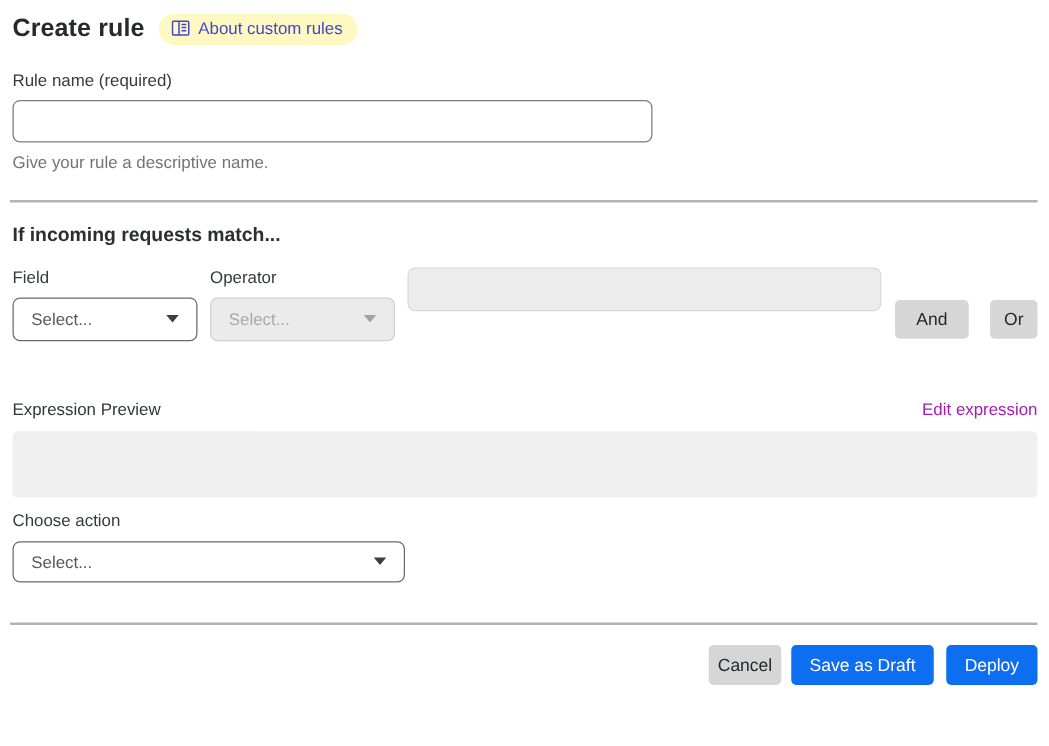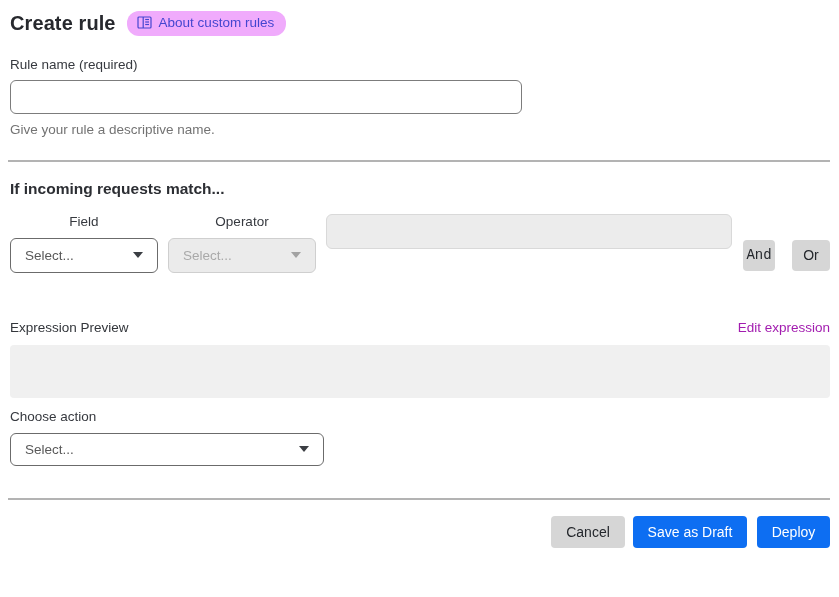--- a/index.html
+++ b/index.html
@@ -9,21 +9,21 @@
     color: #33363b;
     -webkit-font-smoothing: antialiased;
   }
   .page { padding: 10px 9px 0 10px; width: 839px; }
 
   
   .header-row { display: flex; align-items: center; gap: 11px; margin-top: 1px; }
   .page-title { font-size: 20px; font-weight: 700; color: #27292e; letter-spacing: 0.1px; }
   .about-badge {
     display: inline-flex; align-items: center; gap: 7px;
-    background: #f0abfc; color: #4446d0;
+    background: #fef9c3; color: #4446d0;
     font-size: 13.5px; line-height: 1;
     padding: 5px 12px 6px 10px; border-radius: 12px;
     cursor: pointer; border: none;
   }
   .book-icon { display: inline-flex; }
 
   
   .field-label { font-size: 13.5px; color: #36393f; }
   .rule-name-label { margin-top: 21px; }
   .rule-name-input {
@@ -35,21 +35,21 @@
   }
   .helper-text { font-size: 13.5px; color: #737373; margin-top: 8px; }
 
   .divider { border: none; height: 2px; background: #b3b3b3; margin: 23px 0 0 -2px; }
 
   .section-heading { font-size: 15.5px; font-weight: 700; color: #2c2e33; margin-top: 18px; }
 
   
   .condition-row { display: flex; margin-top: 16px; }
   .cond-col { display: flex; flex-direction: column; }
-  .cond-col .field-label { margin-bottom: 9px; text-align: center; }
+  .cond-col .field-label { margin-bottom: 9px; }
   .col-field { width: 148px; margin-right: 10px; }
   .col-operator { width: 148px; margin-right: 10px; }
   .col-value { flex: 1; margin-right: 11px; }
 
   .select {
     height: 35px; border-radius: 6px;
     display: flex; align-items: center; justify-content: space-between;
     padding: 0 14px; font-size: 13.5px; cursor: pointer;
   }
   .select-enabled { background: #ffffff; border: 1px solid #6b6b6b; color: #595959; }
@@ -64,21 +64,21 @@
     height: 35px; width: 100%;
     background: #ececec; border: 1px solid #d9d9d9; border-radius: 6px;
     font-size: 13.5px; padding: 0 10px; color: #24272c;
   }
   .connector-btn {
     align-self: flex-end; margin-bottom: 2px;
     height: 31px; border: none; border-radius: 4px;
     background: #d6d6d6; color: #24272c;
     font-size: 14px; font-family: inherit; cursor: pointer;
   }
-  .and-btn { width: 32px; margin-right: 17px; font-family: Liberation Mono, monospace; }
+  .and-btn { width: 59px; margin-right: 17px; }
   .or-btn { width: 38px; }
 
   
   .expression-row { display: flex; justify-content: space-between; align-items: baseline; margin-top: 47px; }
   .expression-label { font-size: 13.5px; color: #33363b; }
   .edit-link { font-size: 13.5px; color: #a21caf; text-decoration: none; cursor: pointer; }
   .expression-box {
     margin-top: 10px; height: 53px; width: 100%;
     background: #f0f0f0; border-radius: 4px;
   }
@@ -88,21 +88,21 @@
   .choose-label { margin-top: 11px; }
   .action-select { width: 314px; margin-top: 9px; height: 33px; }
 
   .footer-divider { margin-top: 32px; }
   .footer-row { display: flex; justify-content: flex-end; align-items: center; margin-top: 16px; }
   .btn {
     height: 32px; border: none; border-radius: 4px;
     font-size: 14px; font-family: inherit; cursor: pointer;
     display: inline-flex; align-items: center; justify-content: center;
   }
-  .btn-cancel { background: #d6d6d6; color: #24272c; width: 74px; margin-right: 8px; }
+  .btn-cancel { background: #d6d6d6; color: #24272c; width: 58px; margin-right: 8px; }
   .btn-primary { background: #0d6ef2; color: #ffffff; }
   .btn-save { width: 114px; margin-right: 10px; }
   .btn-deploy { width: 73px; }
 </style>
 </head>
 <body>
 
 <div class="page">
 
   <div class="header-row">

